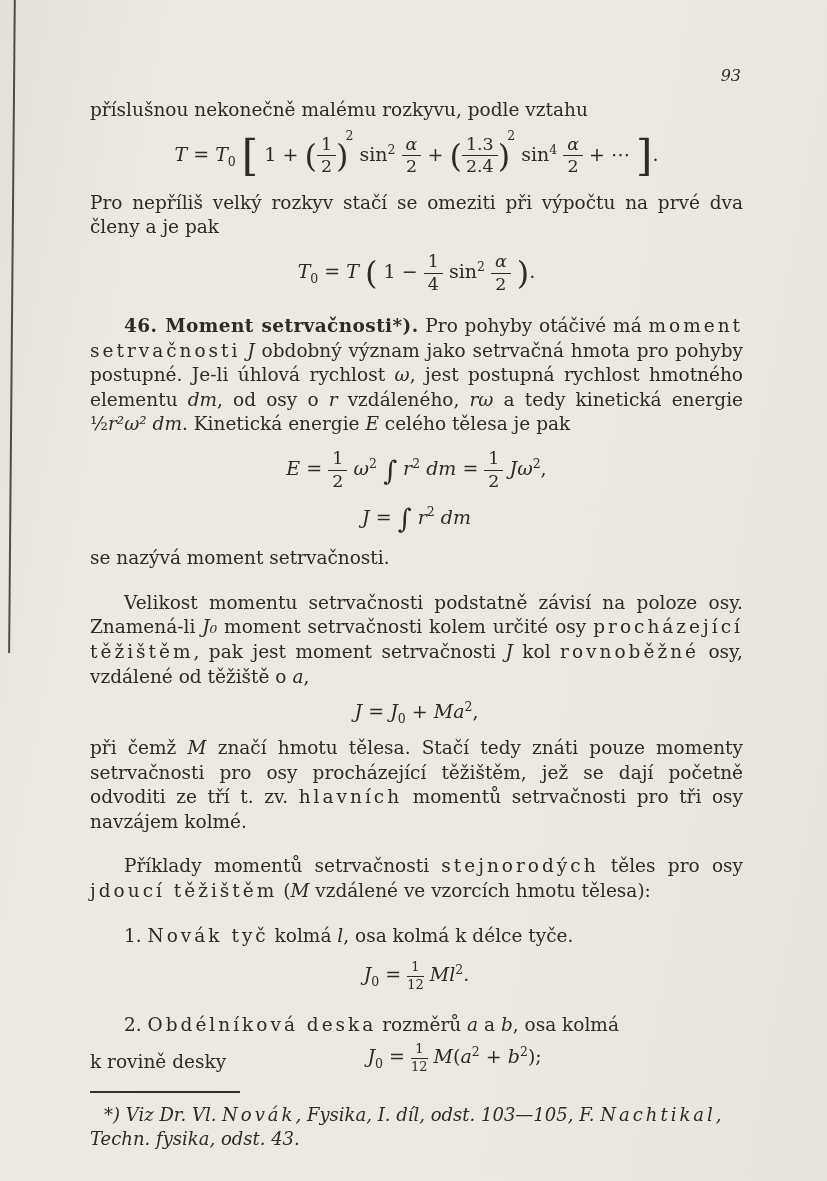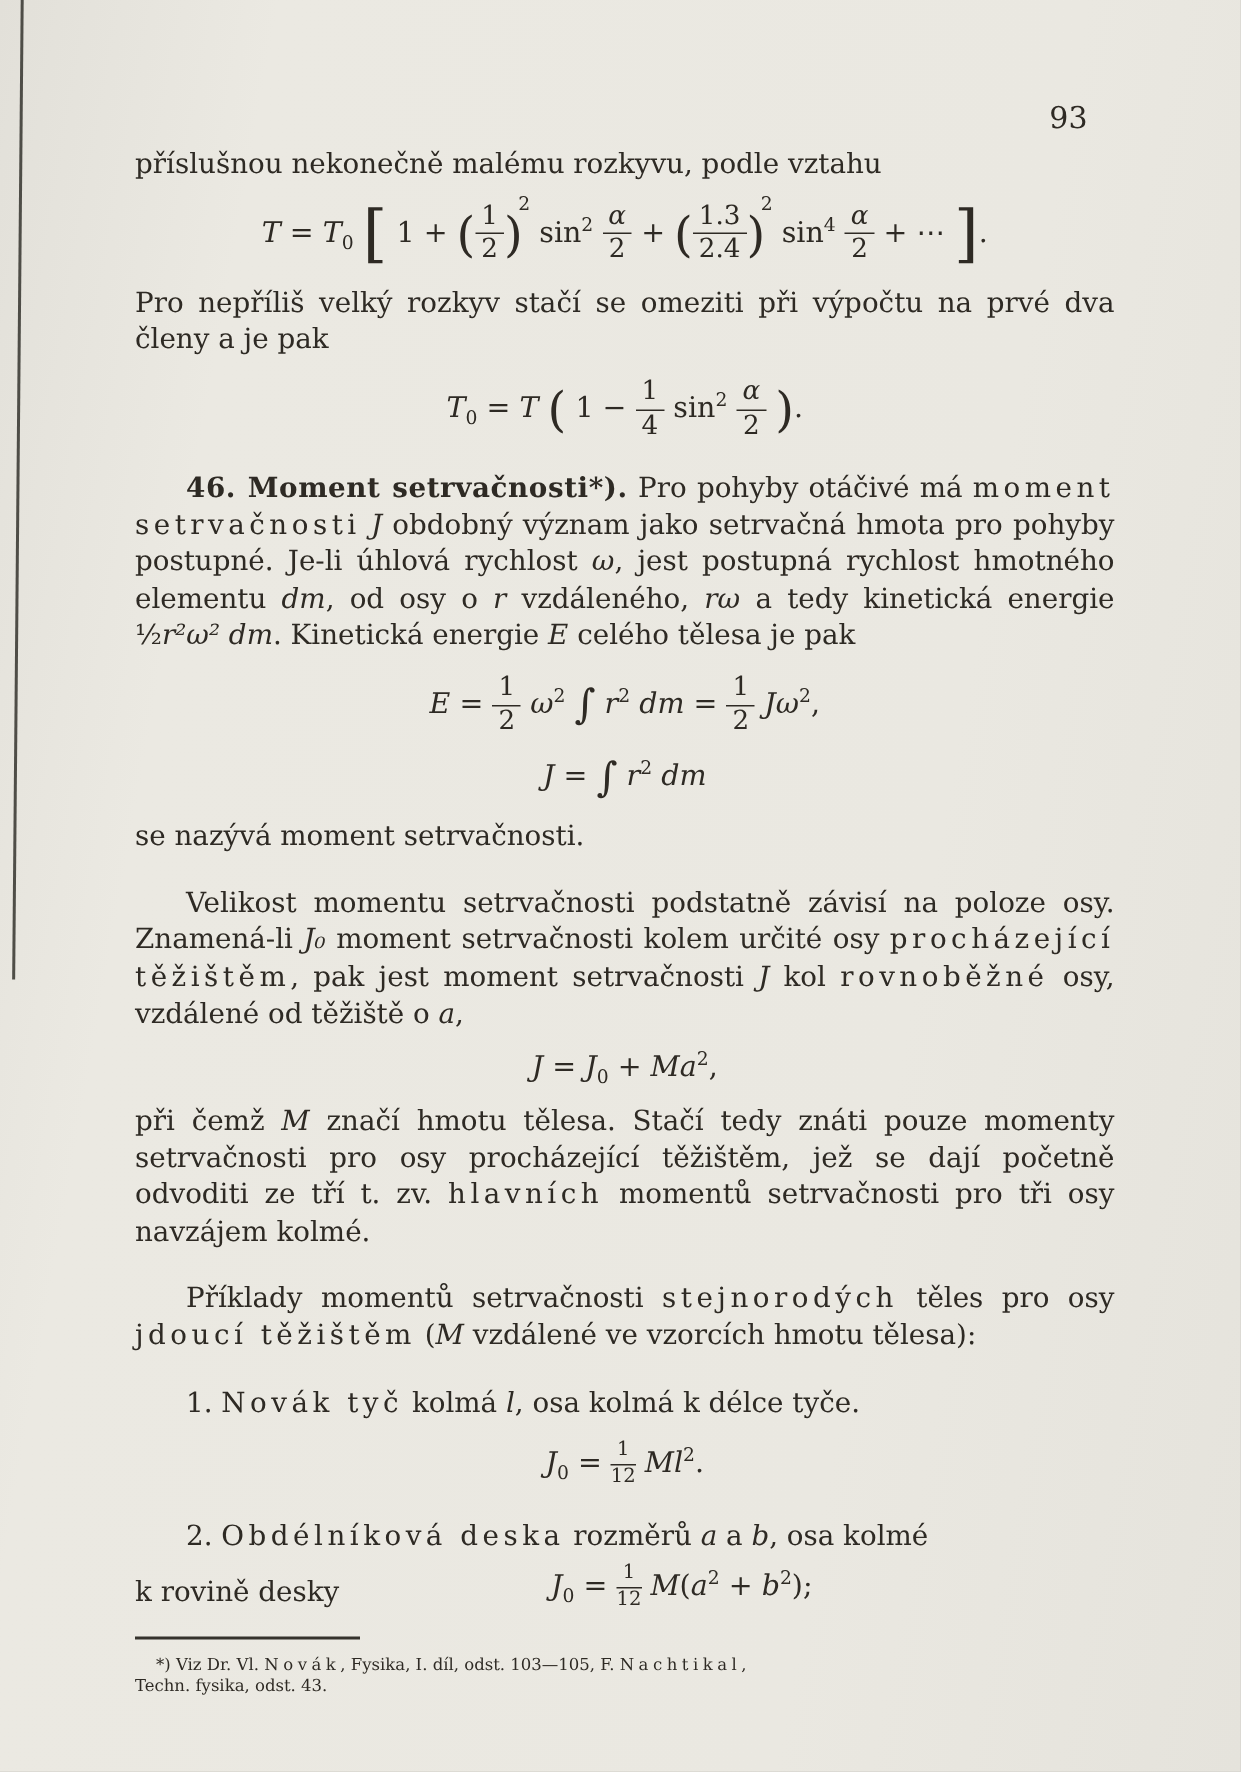--- a/index.html
+++ b/index.html
@@ -11,21 +11,21 @@
   }
   .page{
     position:relative;width:827px;height:1181px;overflow:hidden;
     background:linear-gradient(100deg,#e2e0d9 0%,#ebe9e2 18%,#eae8e1 70%,#e5e3dc 100%);
   }
   .edge-line{
     position:absolute;left:11px;top:-12px;height:665px;width:2px;
     background:#34322d;transform:rotate(.5deg);opacity:.85;
   }
   .pagenum{
-    position:absolute;top:66px;right:102px;font-size:20px;
+    position:absolute;top:66px;right:86px;font-size:16px;font-style:italic;
   }
   .content{
     position:absolute;left:90px;top:98px;width:653px;
     font-size:18.5px;line-height:1.33;text-align:justify;
   }
   p{margin:0;}
   .indent{text-indent:34px;margin-top:20px;}
   .sp{letter-spacing:3px;}
   .it{font-style:italic;}
   .b{font-weight:bold;letter-spacing:.4px;}
@@ -40,21 +40,21 @@
   .bigp{font-size:32px;vertical-align:middle;line-height:1;font-weight:300;}
   .bigb{font-size:42px;vertical-align:middle;line-height:1;font-weight:300;}
   .int{font-size:27px;vertical-align:middle;line-height:1;font-style:italic;}
   sup.e{font-size:12.5px;line-height:0;}
   sup.pexp{position:relative;top:-13px;margin-left:-3px;font-size:12.5px;line-height:0;}
   sub.s{font-size:12.5px;line-height:0;}
   .formrow{display:flex;align-items:flex-end;margin-top:4px;}
   .formrow .cont{flex:0 0 auto;}
   .formrow .fwrap{flex:1;text-align:center;margin-right:60px;}
   .footrule{width:150px;border-top:2px solid #35322c;margin:16px 0 10px;}
-  .footnote{font-size:11px;line-height:1.35;}
+  .footnote{font-size:18px;line-height:1.35;font-style:italic;}
   .footnote .l1{text-indent:14px;}
 </style>
 </head>
 <body>
 
 <div class="page">
   <div class="edge-line"></div>
   <div class="pagenum">93</div>
 
   <div class="content">
@@ -134,21 +134,21 @@
 
     <p class="indent"><span>1. </span><span class="sp">Novák tyč</span><span> kolmá </span><span class="it">l</span><span>, osa kolmá k délce tyče.</span></p>
 
     <div class="formula">
       <span class="it">J</span><sub class="s">0</sub>
       <span>=</span>
       <span class="frac sm"><span class="num">1</span><span class="den">12</span></span>
       <span class="it">Ml</span><sup class="e">2</sup><span>.</span>
     </div>
 
-    <p class="indent"><span>2. </span><span class="sp">Obdélníková deska</span><span> rozměrů </span><span class="it">a</span><span> a </span><span class="it">b</span><span>, osa kolmé</span></p>
+    <p class="indent"><span>2. </span><span class="sp">Obdélníková deska</span><span> rozměrů </span><span class="it">a</span><span> a </span><span class="it">b</span><span>, osa kolmá</span></p>
 
     <div class="formrow">
       <span class="cont">k rovině desky</span>
       <div class="fwrap formula" style="margin:0 60px 0 0;">
         <span class="it">J</span><sub class="s">0</sub>
         <span>=</span>
         <span class="frac sm"><span class="num">1</span><span class="den">12</span></span>
         <span class="it">M</span><span>(</span><span class="it">a</span><sup class="e">2</sup>
         <span>+</span>
         <span class="it">b</span><sup class="e">2</sup><span>)</span><span>;</span>

